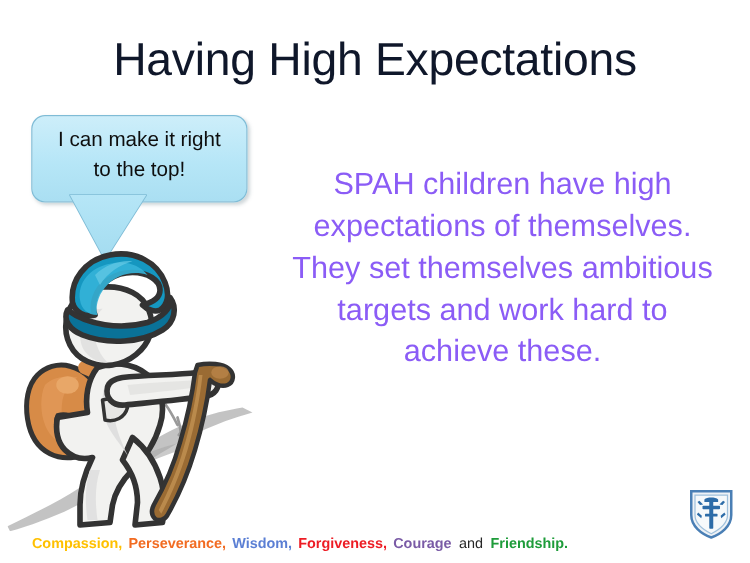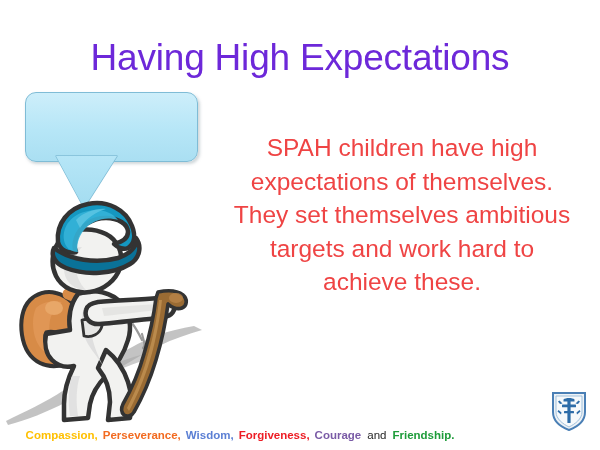--- a/index.html
+++ b/index.html
@@ -19,43 +19,43 @@
     width: 600px;
     height: 450px;
     background: #ffffff;
     overflow: hidden;
   }
 
   
   .slide-title {
     position: absolute;
     left: 0;
-    top: 36px;
+    top: 26px;
     width: 600px;
     text-align: center;
     font-family: "Liberation Sans", sans-serif;
     font-size: 37px;
     line-height: 44px;
     font-weight: 400;
-    color: #6d28d9;
+    color: #0f172a;
     letter-spacing: -0.2px;
     white-space: nowrap;
   }
 
   
   .body-text {
     position: absolute;
     left: 228px;
     top: 131px;
     width: 348px;
     text-align: center;
     font-family: "Liberation Sans", sans-serif;
     font-size: 24.5px;
     line-height: 33.5px;
-    color: #ef4444;
+    color: #8b5cf6;
   }
 
   
   .bubble-wrap {
     position: absolute;
     left: 22px;
     top: 92px;
     width: 180px;
     height: 118px;
   }
@@ -132,20 +132,24 @@
 </style>
 </head>
 <body>
 
 <div class="slide">
 
   <div class="slide-title">Having High Expectations</div>
 
   <div class="bubble-wrap">
     <div class="bubble-body"></div>
+    <div class="bubble-text">
+      <div>I can make it right</div>
+      <div>to the top!</div>
+    </div>
     <svg class="bubble-tail" viewBox="0 0 180 56">
       <path d="M34 2 L95 2 L62 54 Z" fill="#aadff2" stroke="#7fbcd6" stroke-width="1.4" stroke-linejoin="round"></path>
       <path d="M34 2 L95 2 L62 54 Z" fill="url(#tailgrad)" stroke="none"></path>
       <defs>
         <linearGradient id="tailgrad" x1="0" y1="0" x2="0" y2="1">
           <stop offset="0%" stop-color="#b6e6f7"></stop>
           <stop offset="100%" stop-color="#a3dcf0"></stop>
         </linearGradient>
       </defs>
     </svg>

